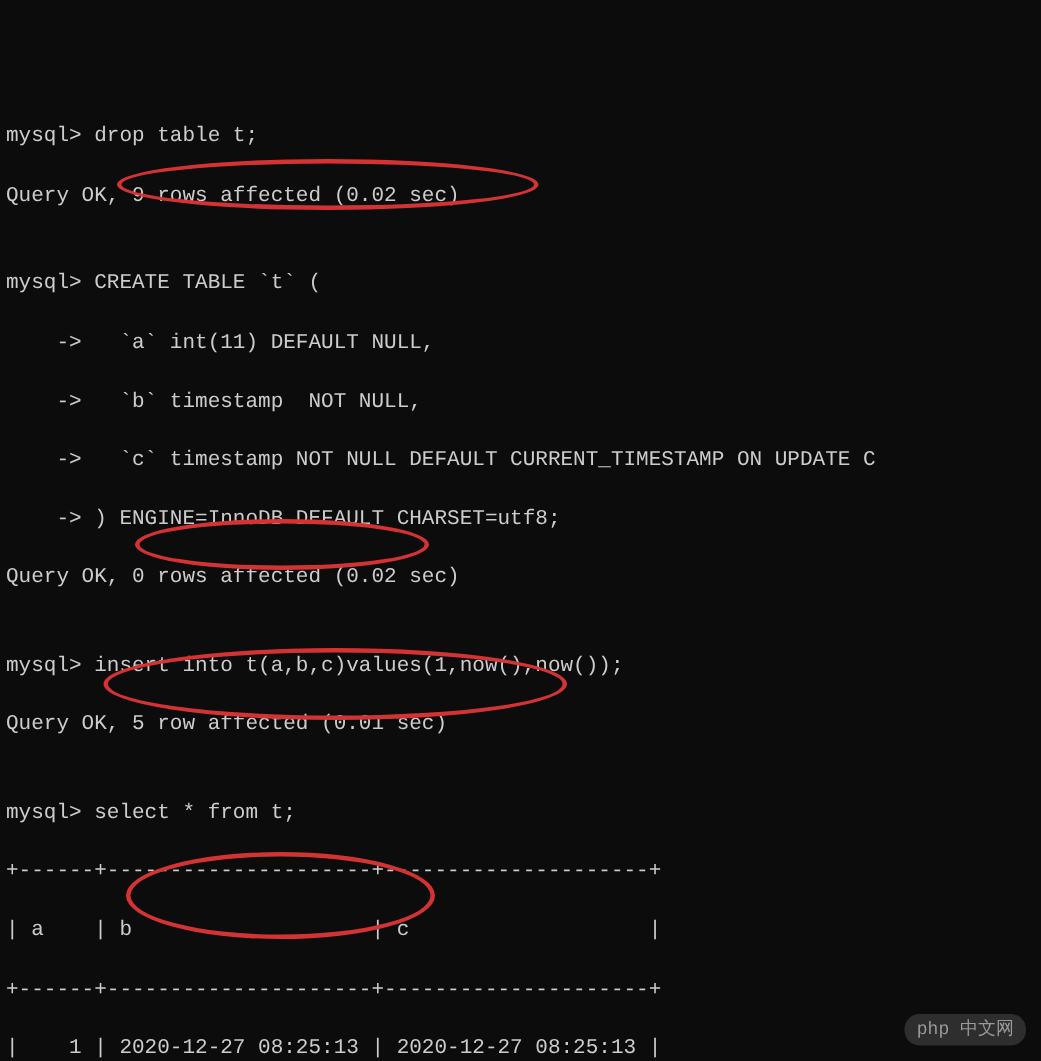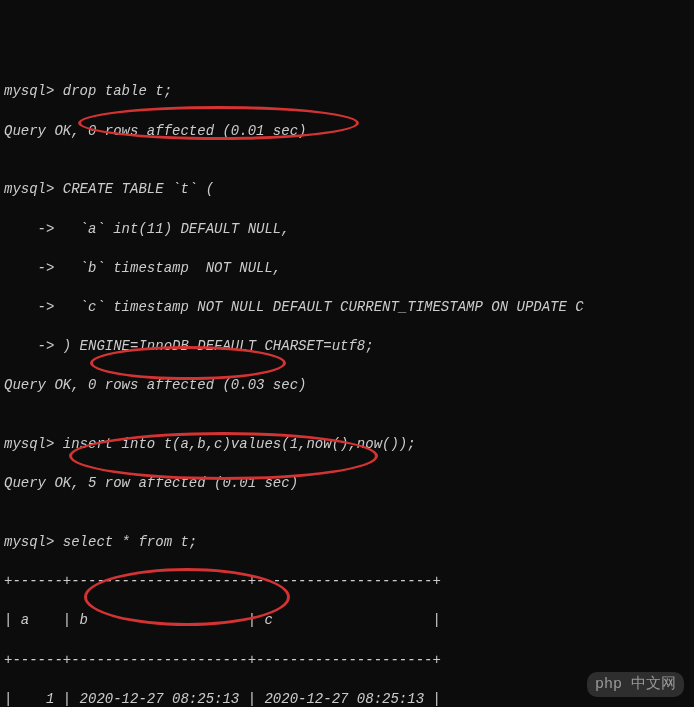--- a/index.html
+++ b/index.html
@@ -13,57 +13,56 @@
       white-space: pre;
       width: 694px;
       height: 707px;
       box-sizing: border-box;
       overflow: hidden;
       position: relative;
     }
     .line {
       display: block;
       white-space: pre;
-      font-style: italic;
     }
     .highlight {
       position: absolute;
       border: 3px solid #d43333;
       border-radius: 50%;
       pointer-events: none;
     }
     .h1 { left: 78px; top: 106px; width: 275px; height: 28px; }
     .h2 { left: 90px; top: 346px; width: 190px; height: 28px; }
     .h3 { left: 69px; top: 432px; width: 303px; height: 42px; }
     .h4 { left: 84px; top: 568px; width: 200px; height: 52px; }
     .watermark {
       position: absolute;
       right: 10px;
       bottom: 10px;
       color: #999;
-      font-size: 15px;
+      font-size: 12px;
       background: rgba(80,80,80,0.5);
       padding: 2px 8px;
       border-radius: 10px;
     }
   </style>
 </head>
 <body>
 
 
 
 <span class="line">mysql&gt; drop table t;</span>
-<span class="line">Query OK, 0 rows affected (0.01 sec)</span>
+<span class="line">Query OK, 9 rows affected (0.02 sec)</span>
 <span class="line"></span>
 <span class="line">mysql&gt; CREATE TABLE `t` (</span>
 <span class="line">    -&gt;   `a` int(11) DEFAULT NULL,</span>
 <span class="line">    -&gt;   `b` timestamp  NOT NULL,</span>
 <span class="line">    -&gt;   `c` timestamp NOT NULL DEFAULT CURRENT_TIMESTAMP ON UPDATE C</span>
 <span class="line">    -&gt; ) ENGINE=InnoDB DEFAULT CHARSET=utf8;</span>
-<span class="line">Query OK, 0 rows affected (0.03 sec)</span>
+<span class="line">Query OK, 0 rows affected (0.02 sec)</span>
 <span class="line"></span>
 <span class="line">mysql&gt; insert into t(a,b,c)values(1,now(),now());</span>
 <span class="line">Query OK, 5 row affected (0.01 sec)</span>
 <span class="line"></span>
 <span class="line">mysql&gt; select * from t;</span>
 <span class="line">+------+---------------------+---------------------+</span>
 <span class="line">| a    | b                   | c                   |</span>
 <span class="line">+------+---------------------+---------------------+</span>
 <span class="line">|    1 | 2020-12-27 08:25:13 | 2020-12-27 08:25:13 |</span>
 

